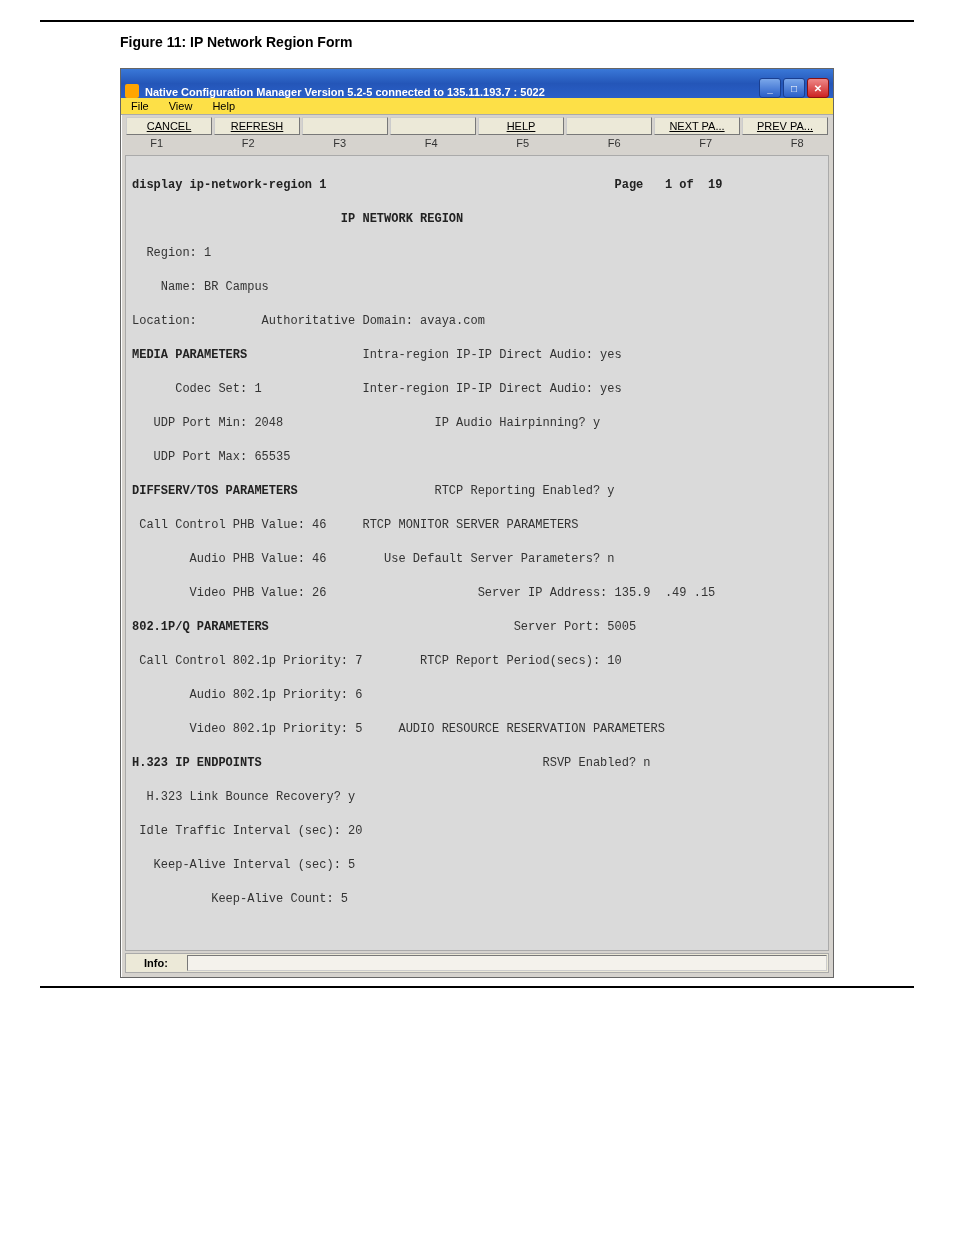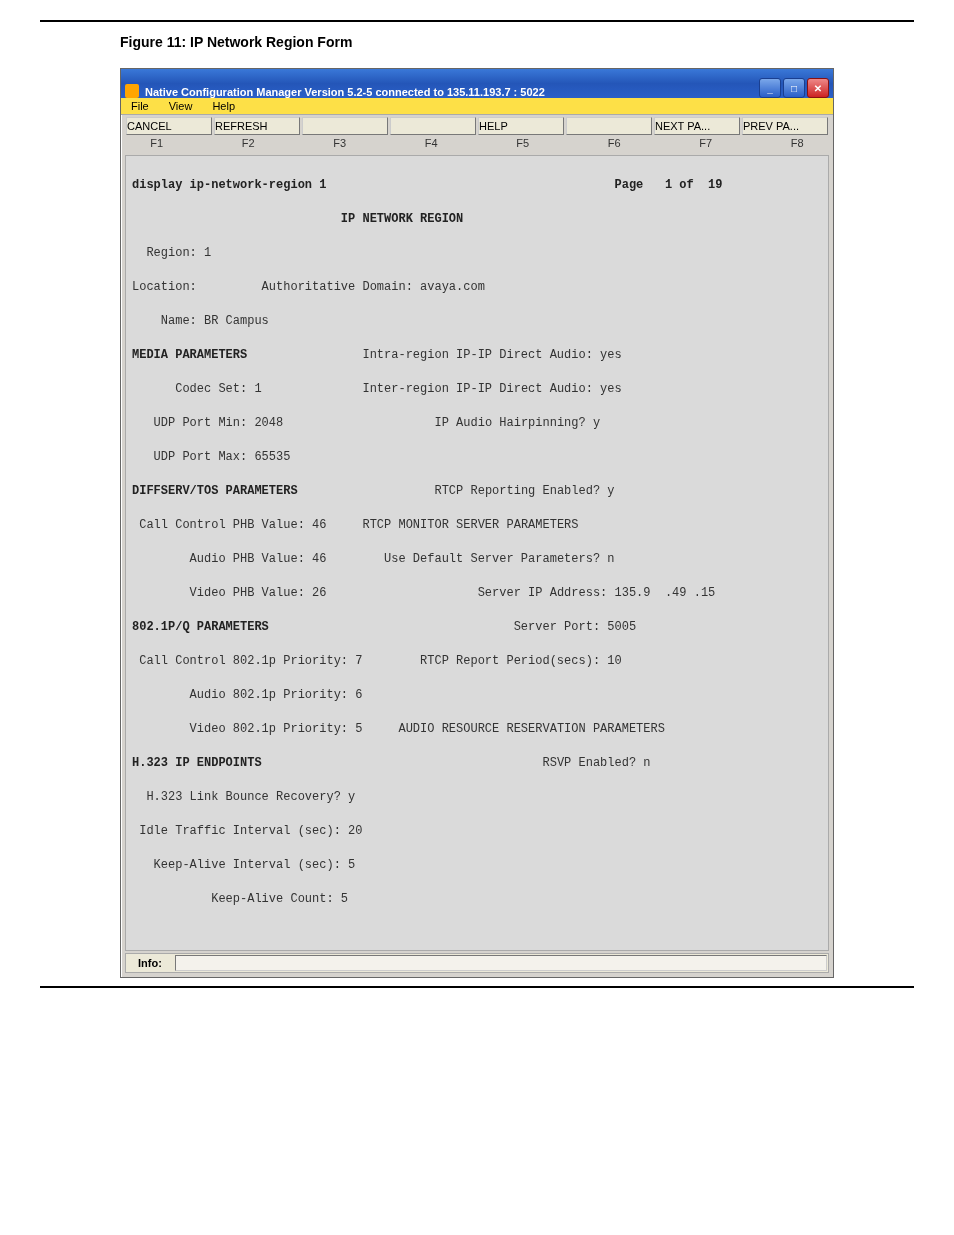--- a/index.html
+++ b/index.html
@@ -101,22 +101,24 @@
 }
 .btn-row {
   display: flex;
   margin: 2px 4px 0 4px;
 }
 .btn-row .abtn {
   flex: 1;
   margin: 0 1px;
   border: 1px outset #ccc;
   background: #ece9d8;
+  text-align: center;
   font-size: 11px;
   padding: 2px 0;
+  text-decoration: underline;
 }
 .fkey-row {
   display: flex;
   margin: 2px 4px 6px 4px;
   gap: 28px;
 }
 .fkey-row div {
   flex: 1;
   text-align: center;
   font-size: 11px;
@@ -137,21 +139,21 @@
 .terminal .tline { min-height: 17px; }
 .terminal b { font-weight: bold; color: #222; }
 .info-row {
   display: flex;
   align-items: center;
   font-size: 11px;
   border: 1px solid #aaa;
   margin: 0 4px 4px 4px;
   background: #ece9d8;
 }
-.info-row .lbl { font-weight: bold; padding: 1px 12px; }
+.info-row .lbl { font-weight: bold; padding: 1px 18px; }
 .info-row .fld {
   flex:1; border:1px inset #ccc; background:#f4f2ec;
   height: 14px; margin:1px;
 }
 </style>
 </head>
 <body>
 
 <div class="page-content">
   <div class="rule"></div>
@@ -192,22 +194,22 @@
       <div>F5</div>
       <div>F6</div>
       <div>F7</div>
       <div>F8</div>
     </div>
 
     <div class="terminal">
 <div class="tline"><b><span>display ip-network-region 1</span></b>                                        <b><span>Page   1 of  19</span></b></div>
 <div class="tline"><b><span>                             IP NETWORK REGION</span></b></div>
 <div class="tline">  Region: 1</div>
+<div class="tline">    Name: BR Campus</div>
 <div class="tline">Location:         Authoritative Domain: avaya.com</div>
-<div class="tline">    Name: BR Campus</div>
 <div class="tline"><b><span>MEDIA PARAMETERS</span></b>                <span>Intra-region IP-IP Direct Audio: yes</span></div>
 <div class="tline"><span>      Codec Set: 1</span>              <span>Inter-region IP-IP Direct Audio: yes</span></div>
 <div class="tline"><span>   UDP Port Min: 2048</span>                     <span>IP Audio Hairpinning? y</span></div>
 <div class="tline">   UDP Port Max: 65535</div>
 <div class="tline"><b><span>DIFFSERV/TOS PARAMETERS</span></b>                   <span>RTCP Reporting Enabled? y</span></div>
 <div class="tline"><span> Call Control PHB Value: 46</span>     <span>RTCP MONITOR SERVER PARAMETERS</span></div>
 <div class="tline"><span>        Audio PHB Value: 46</span>        <span>Use Default Server Parameters? n</span></div>
 <div class="tline"><span>        Video PHB Value: 26</span>                     <span>Server IP Address: 135.9  .49 .15</span></div>
 <div class="tline"><b><span>802.1P/Q PARAMETERS</span></b>                                  <span>Server Port: 5005</span></div>
 <div class="tline"><span> Call Control 802.1p Priority: 7</span>        <span>RTCP Report Period(secs): 10</span></div>

